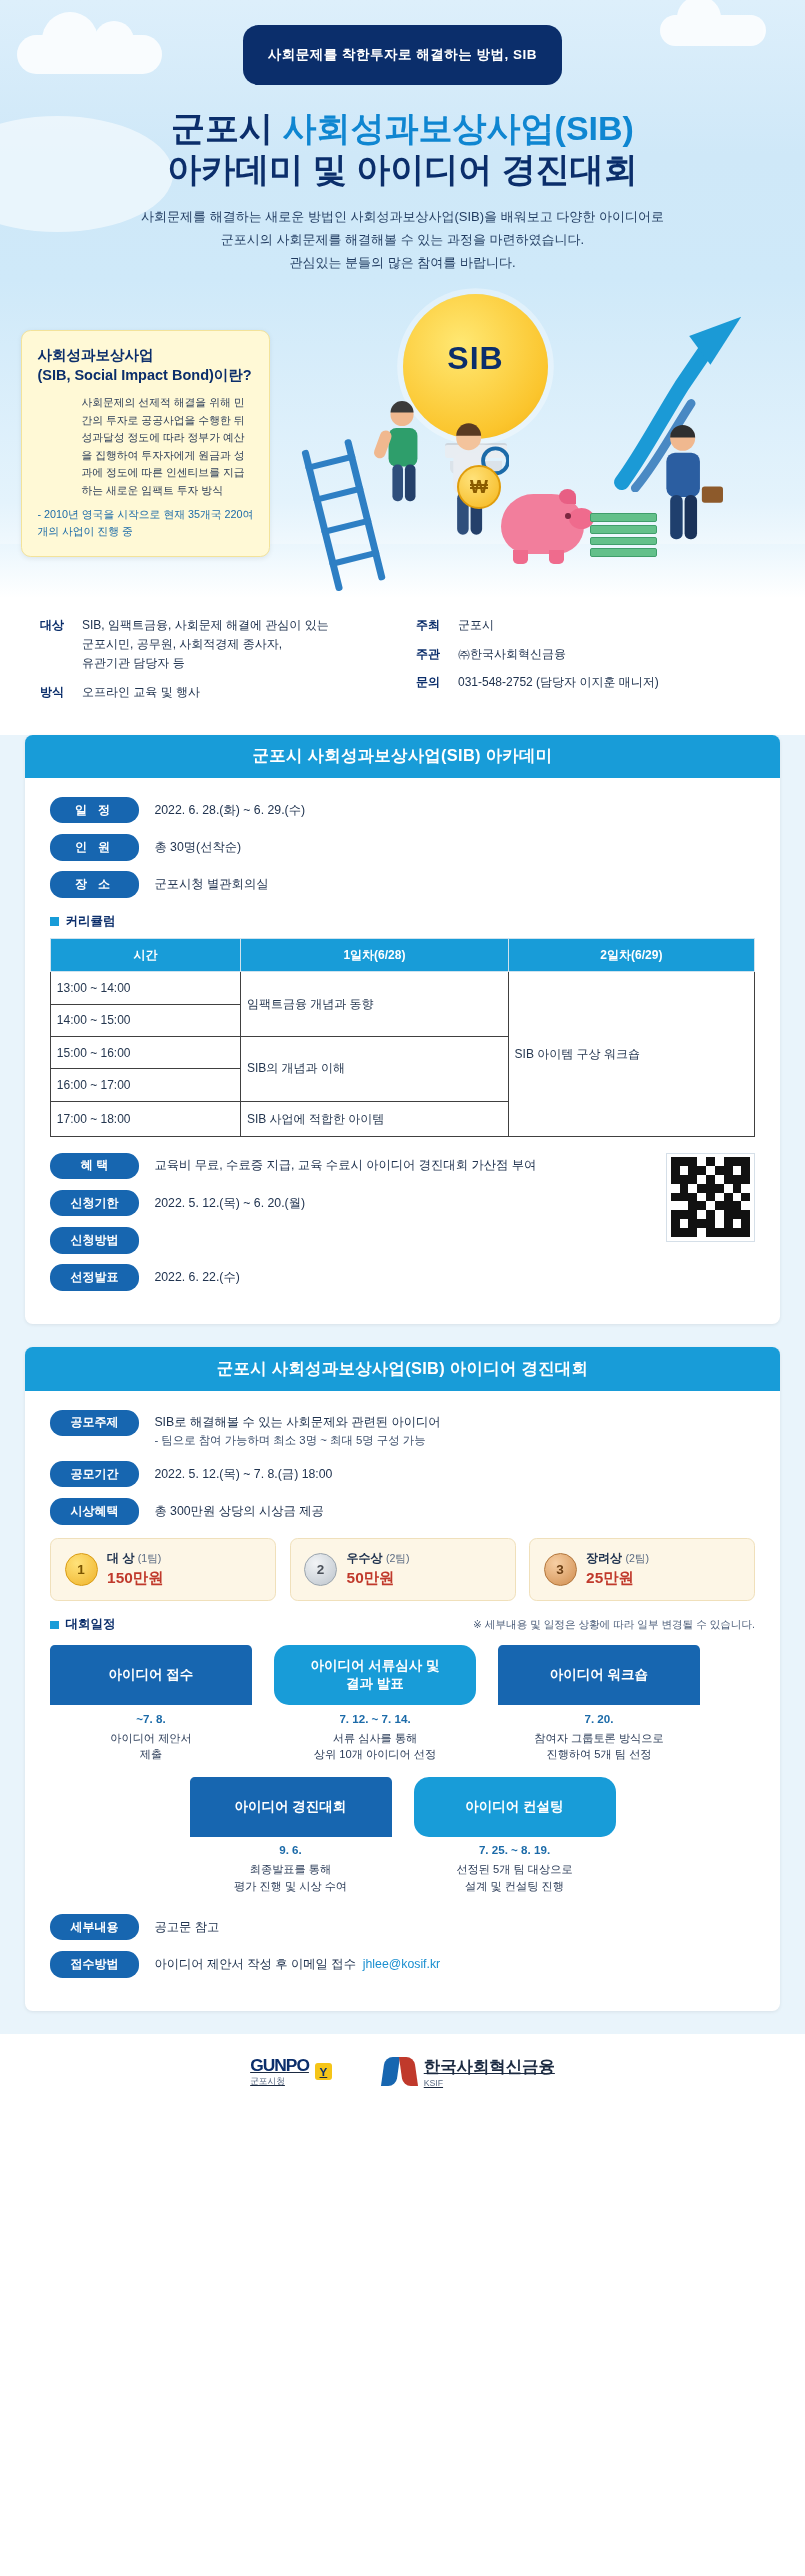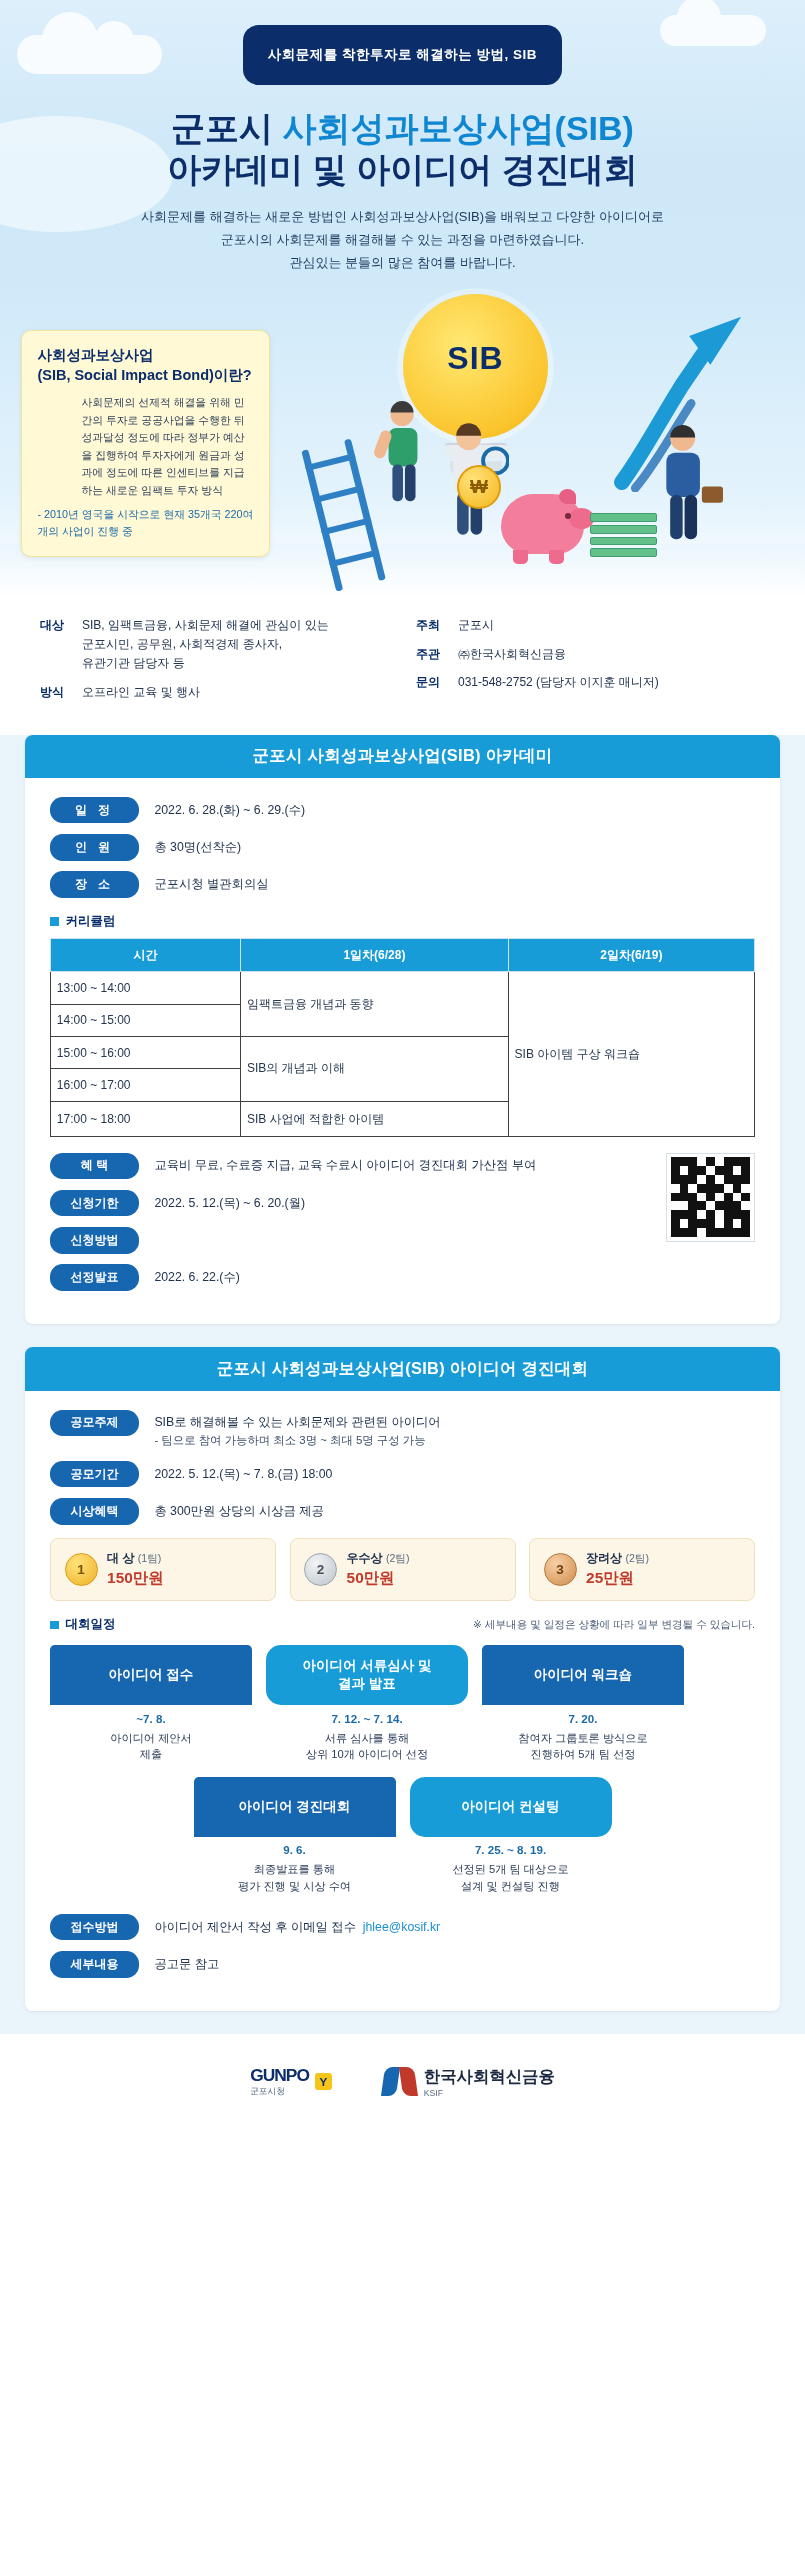--- a/index.html
+++ b/index.html
@@ -214,36 +214,36 @@
     border: 1.9px solid #d99b12;
   }
   .medal.silver { background: radial-gradient(circle at 35% 30%, #f2f4f6, #bcc4cc); border-color:#9aa4ad; color:#4a5059; }
   .medal.bronze { background: radial-gradient(circle at 35% 30%, #f7cfa4, #d08d4e); border-color:#b2763c; color:#6a3d12; }
   .prize .ptxt .pname { font-size: 12px; color: #20334f; font-weight: bold; }
   .prize .ptxt .pname small { font-weight: normal; font-size: 10.6px; color: #5a6a82; }
   .prize .ptxt .pamt { font-size: 15.4px; font-weight: bold; color: #c0392b; margin-top: 1.9px; }
 
   
   .flow { margin-top: 11.6px; }
-  .flow-row { display: flex; gap: 14px; justify-content: flex-start; align-items: flex-end; }
+  .flow-row { display: flex; gap: 22px; justify-content: flex-start; align-items: flex-end; }
   .flow-row.second { justify-content: center; margin-top: 13.5px; }
   .step-card { width: 202px; }
   .step-head {
     background: #1766b0; color: #fff; text-align: center; border-radius: 4.8px 4.8px 0 0;
     padding: 11.6px 5.8px; font-size: 13.5px; font-weight: bold; line-height: 1.35; min-height: 60px;
     display: flex; align-items: center; justify-content: center;
   }
   .step-head.teal { background: #189cd8; border-radius: 15px; }
   .step-date { text-align: center; font-size: 11.6px; color: #1b6aa8; padding: 6.7px 0 4.8px; font-weight: bold; }
   .step-desc { text-align: center; font-size: 11.2px; color: #2b3c58; line-height: 1.5; }
 
   
   .footer {
-    background: #ffffff; padding: 31px 0 25px; display: flex; align-items: center;
-    justify-content: center; gap: 51px;
+    background: #ffffff; padding: 21px 0 25px; display: flex; align-items: center;
+    justify-content: center; gap: 51px; text-decoration: underline;
   }
   .logo-gunpo { display: flex; align-items: center; gap: 5.8px; }
   .logo-gunpo .g1 { font-size: 17.4px; font-weight: bold; color: #0b2e6b; letter-spacing: -1px; }
   .logo-gunpo .g2 {
     background: #f5c518; color: #0b2e6b; font-size: 11.6px; font-weight: bold;
     padding: 1.9px 4.8px; border-radius: 2.9px;
   }
   .logo-gunpo .gsub { font-size: 8.7px; color: #4a5c78; display:block; }
   .logo-kosif { display: flex; align-items: center; gap: 7.7px; }
   .kosif-mark { width: 33px; height: 33px; position: relative; }
@@ -402,21 +402,21 @@
 
       <div class="subhead">
         <span>커리큘럼</span>
       </div>
 
       <table class="curri">
         <thead>
           <tr>
             <th>시간</th>
             <th>1일차(6/28)</th>
-            <th>2일차(6/19)</th>
+            <th>2일차(6/29)</th>
           </tr>
         </thead>
         <tbody>
           <tr>
             <td class="time">13:00 ~ 14:00</td>
             <td rowspan="2">임팩트금융 개념과 동향</td>
             <td rowspan="5">SIB 아이템 구상 워크숍</td>
           </tr>
           <tr>
             <td class="time">14:00 ~ 15:00</td>
@@ -632,30 +632,30 @@
             <div class="step-head teal" style="white-space:pre-line">아이디어 컨설팅</div>
             <div class="step-date">7. 25. ~ 8. 19.</div>
             <div class="step-desc" style="white-space:pre-line">선정된 5개 팀 대상으로
 설계 및 컨설팅 진행</div>
           </div>
         </div>
       </div>
 
       <div style="margin-top:19px">
         <div class="field">
+          <span class="pill narrow">세부내용</span>
+          <span class="fval">공고문 참고</span>
+        </div>
+        <div class="field">
           <span class="pill narrow">접수방법</span>
           <span class="fval">
             <span>아이디어 제안서 작성 후 이메일 접수</span>
             &nbsp;<a href="#">jhlee@kosif.kr</a>
           </span>
         </div>
-        <div class="field">
-          <span class="pill narrow">세부내용</span>
-          <span class="fval">공고문 참고</span>
-        </div>
       </div>
 
     </div>
   </div>
 
   <div class="footer">
     <div class="logo-gunpo">
       <div>
         <span class="g1">GUNPO</span>
         <span class="gsub">군포시청</span>

